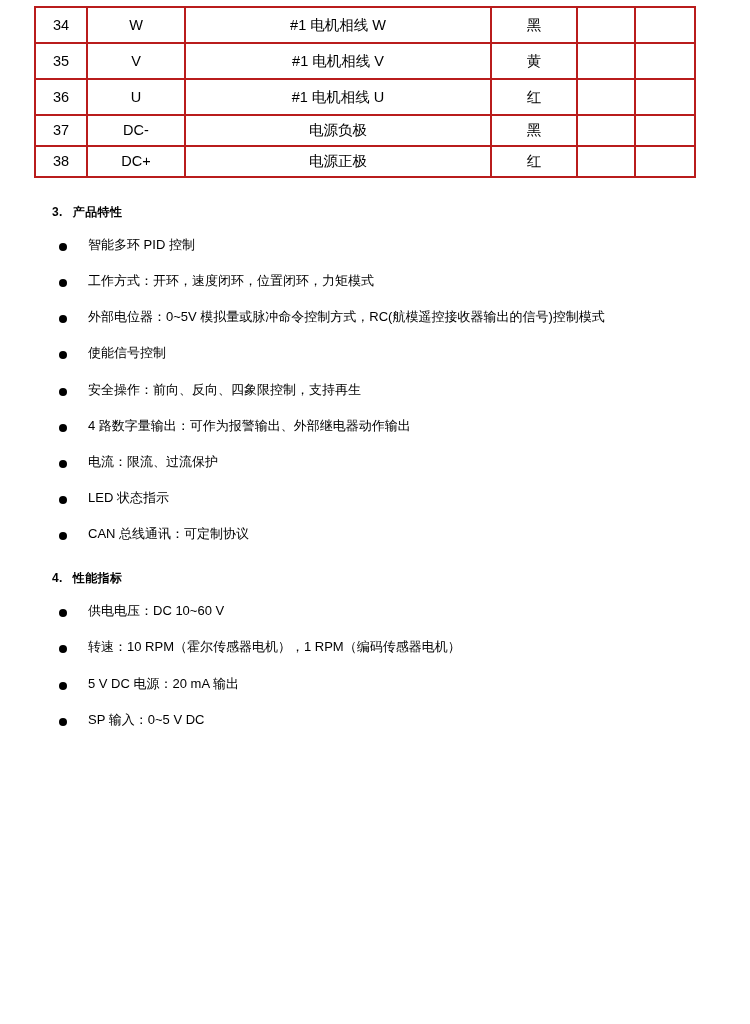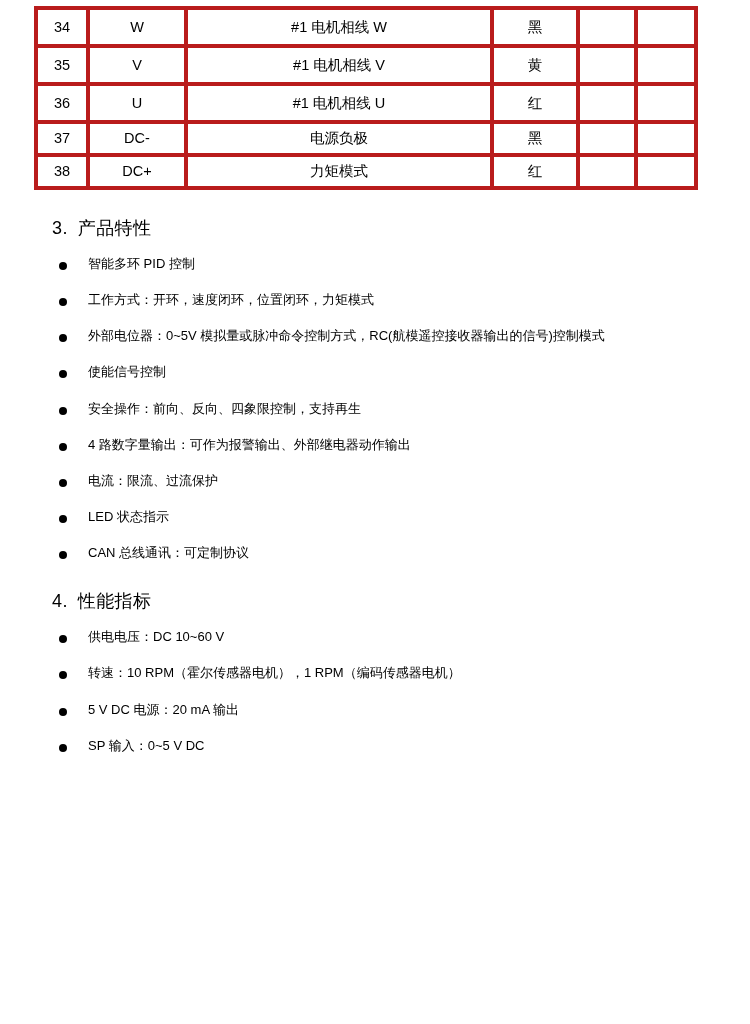--- a/index.html
+++ b/index.html
@@ -23,21 +23,21 @@
   }
 
   
   table.pin-table {
     border-collapse: collapse;
     width: 660px;
     margin-top: 6px;
     table-layout: fixed;
   }
   table.pin-table td {
-    border: 4px solid #b91c1c;
+    border: 2px solid #b91c1c;
     font-size: 14.5px;
     text-align: center;
     vertical-align: middle;
     padding: 0;
     height: 34px;
     line-height: 34px;
     font-family: "Liberation Sans", "DejaVu Sans", sans-serif;
   }
   table.pin-table tr.short td {
     height: 29px;
@@ -46,22 +46,22 @@
   }
   col.c-num    { width: 52px; }
   col.c-sym    { width: 98px; }
   col.c-desc   { width: 306px; }
   col.c-color  { width: 86px; }
   col.c-x1     { width: 58px; }
   col.c-x2     { width: 60px; }
 
   
   .section-heading {
-    font-size: 18px;
-    font-weight: 400;
+    font-size: 12px;
+    font-weight: 700;
     margin: 26px 0 14px 18px;
     letter-spacing: 0.4px;
   }
   .section-heading .num {
     margin-right: 10px;
   }
 
   
   ul.feature-list {
     list-style: none;
@@ -130,21 +130,21 @@
         <td>37</td>
         <td>DC-</td>
         <td>电源负极</td>
         <td>黑</td>
         <td></td>
         <td></td>
       </tr>
       <tr class="short">
         <td>38</td>
         <td>DC+</td>
-        <td>力矩模式</td>
+        <td>电源正极</td>
         <td>红</td>
         <td></td>
         <td></td>
       </tr>
     </tbody>
   </table>
 
   <div class="section-heading">
     <span class="num">3.</span><span>产品特性</span>
   </div>

